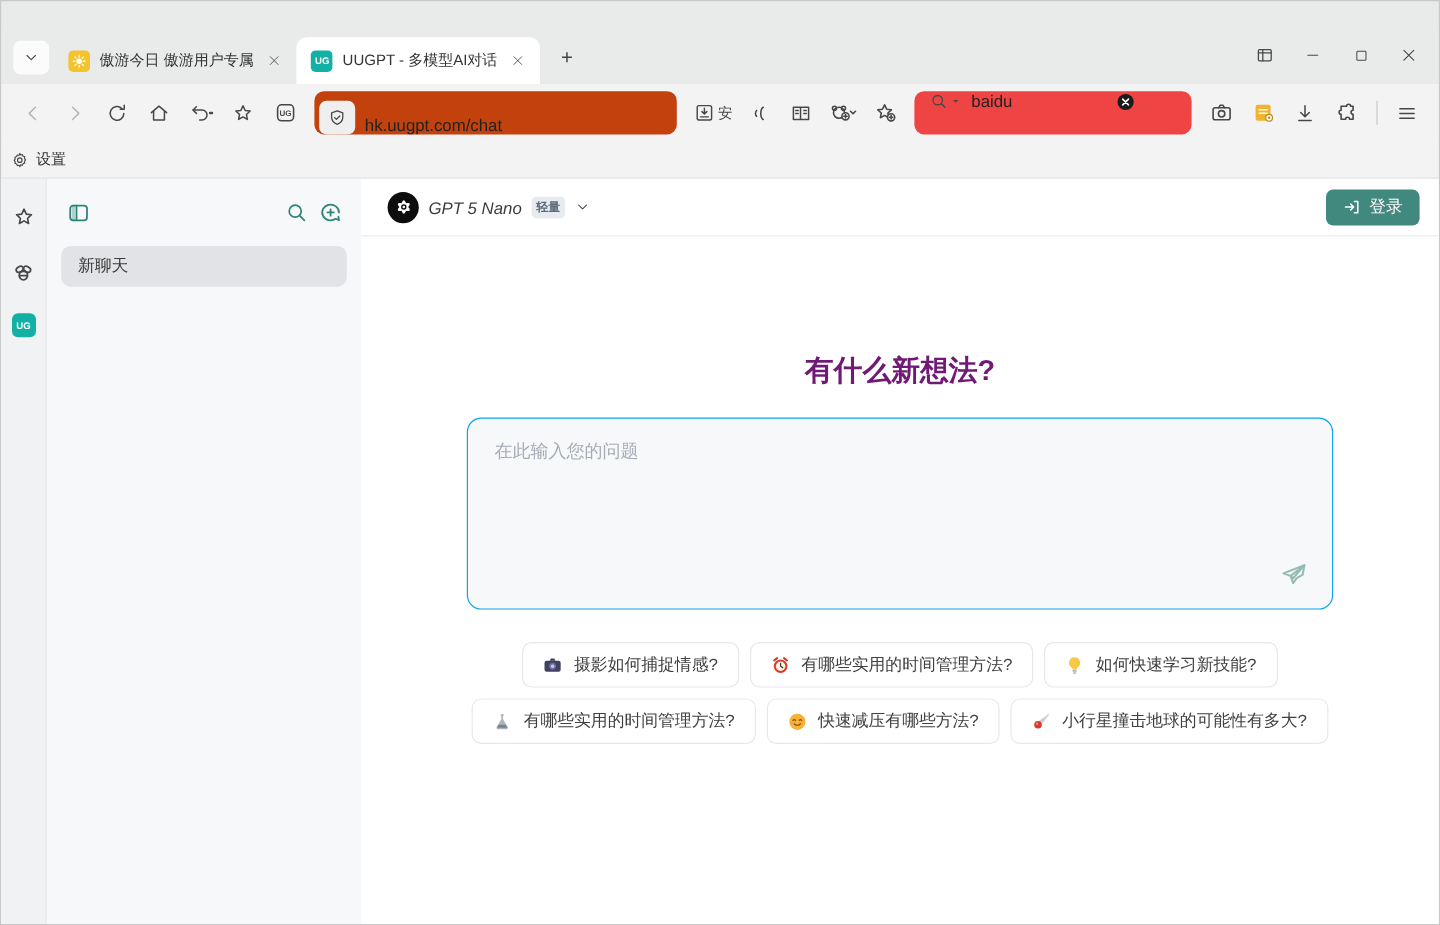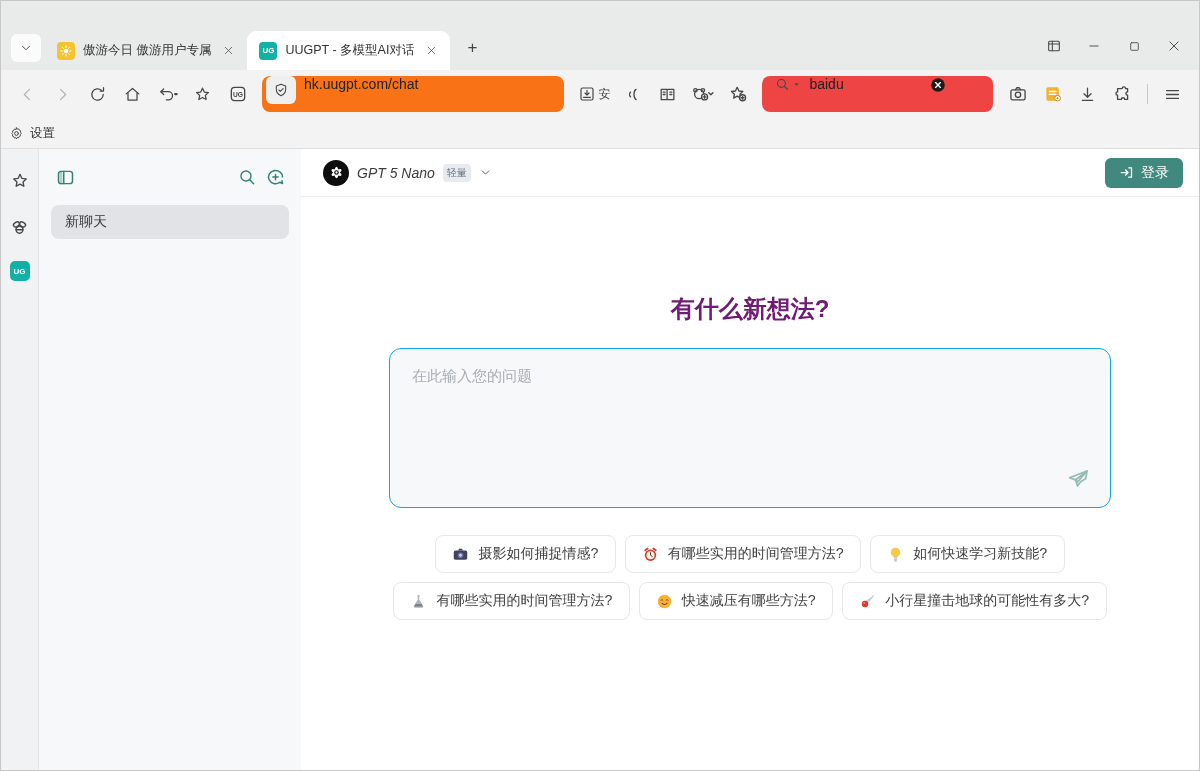--- a/index.html
+++ b/index.html
@@ -26,21 +26,21 @@
   .fav-sun { background:#f4c430; }
   .ug-badge { background:#13b1a5; color:#fff; font-size:8px; font-weight:bold; letter-spacing:0; }
   .newtab { width:28px; height:28px; margin:0 0 8px 8px; display:flex; align-items:center; justify-content:center;
             font-size:17px; color:#444; border-radius:6px; }
   .wincontrols { position:absolute; right:8px; top:8px; display:flex; align-items:center; gap:6px; }
   .winbtn { width:34px; height:26px; display:flex; align-items:center; justify-content:center; border-radius:5px; }
 
   
   .toolbar { height:48px; background:#f3f3f3; display:flex; align-items:center; padding:0 10px; gap:2px; }
   .tbtn { width:33px; height:33px; border-radius:6px; display:flex; align-items:center; justify-content:center; flex:0 0 auto; background:none; border:none; }
-  .addrbar { height:36px; flex:0 1 497px; background:#f97316; border-radius:8px; display:flex; align-items:flex-start;
+  .addrbar { height:36px; flex:0 1 497px; background:#c2410c; border-radius:8px; display:flex; align-items:flex-end;
              padding:0 10px 0 4px; margin:0 8px 0 6px; }
   .addr-shield { width:30px; height:28px; background:#efefef; border-radius:6px; display:flex; align-items:center; justify-content:center; margin-right:8px; }
   .addr-input { border:none; outline:none; font-size:14px; color:#222; flex:1; background:transparent; font-family:inherit; }
   .safe-dl { display:flex; align-items:center; gap:2px; width:auto; padding:0 4px; }
   .safe-dl-txt { font-size:12px; color:#474747; }
   .searchbox { height:36px; flex:0 0 231px; background:#ef4444; border-radius:8px; display:flex; align-items:flex-start;
                padding:0 8px 0 12px; margin:0 6px; }
   .search-input { border:none; outline:none; font-size:14px; color:#222; width:120px; background:transparent; font-family:inherit; }
   .tb-divider { width:1px; height:20px; background:#c9c9c9; margin:0 6px; }
 
@@ -62,21 +62,21 @@
   .cs-btn { width:28px; height:28px; display:flex; align-items:center; justify-content:center; border-radius:6px; }
   .cs-spacer { flex:1; }
   .chat-item { height:34px; border-radius:8px; background:#e2e3e6; display:flex; align-items:center;
                padding:0 14px; font-size:14px; color:#3a3a3a; }
 
   .main { flex:1; background:#fff; display:flex; flex-direction:column; }
   .main-hdr { height:48px; display:flex; align-items:center; padding:0 16px; border-bottom:1px solid #ececec; }
   .model-sel { display:flex; align-items:center; gap:8px; padding:4px 6px; border-radius:8px; }
   .openai-logo { width:26px; height:26px; border-radius:50%; background:#0d0d0d; display:flex; align-items:center; justify-content:center; }
   .model-name { font-size:14px; color:#3c3c3c;font-style:italic; }
-  .model-badge { font-size:10px; color:#5b6b7a; background:#e7ebf0; border-radius:4px; padding:2px 4px; }
+  .model-badge { font-size:10px; color:#5b6b7a; background:#e7ebf0; border-radius:4px; padding:2px 4px;font-weight:bold; }
   .hdr-spacer { flex:1; }
   .login-btn { background:#41897e; color:#fff; border:none; border-radius:6px; height:30px; padding:0 14px;
                display:flex; align-items:center; gap:7px; font-size:14px; font-family:inherit; }
 
   .main-body { flex:1; display:flex; flex-direction:column; align-items:center; }
   .hero-title { margin-top:96px; font-size:24px; font-weight:bold; color:#701a75; }
   .input-card { margin-top:23px; width:722px; height:160px; background:#f7f8f9; border:1px solid #0ea5e9;
                 border-radius:12px; position:relative; padding:18px 22px; }
   .input-card textarea { width:100%; height:100px; border:none; outline:none; resize:none; background:transparent;
                 font-size:15px; color:#333; font-family:inherit; }

